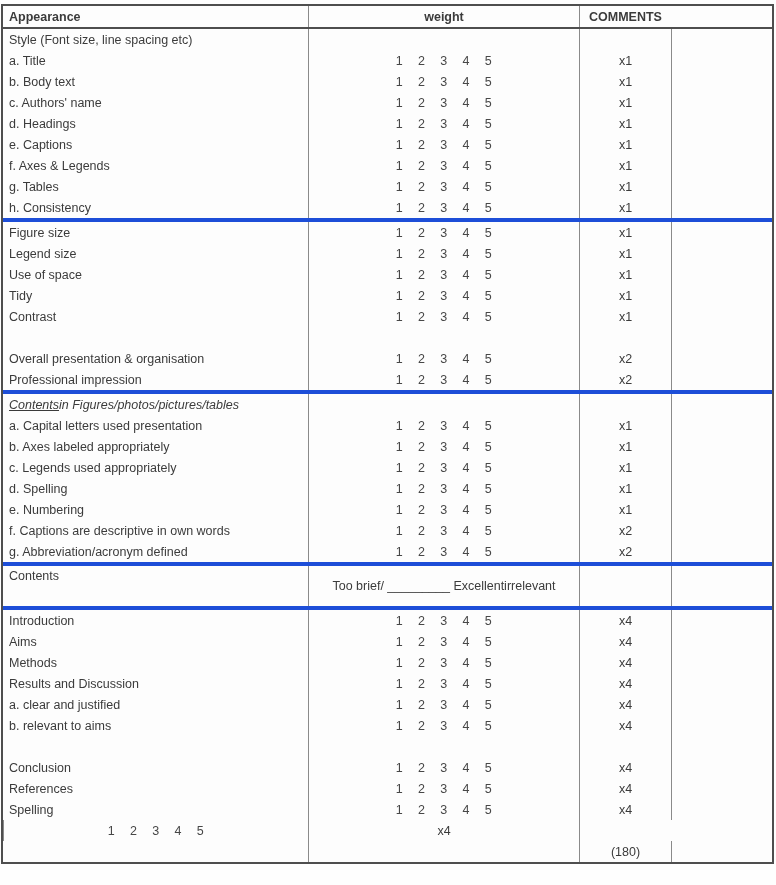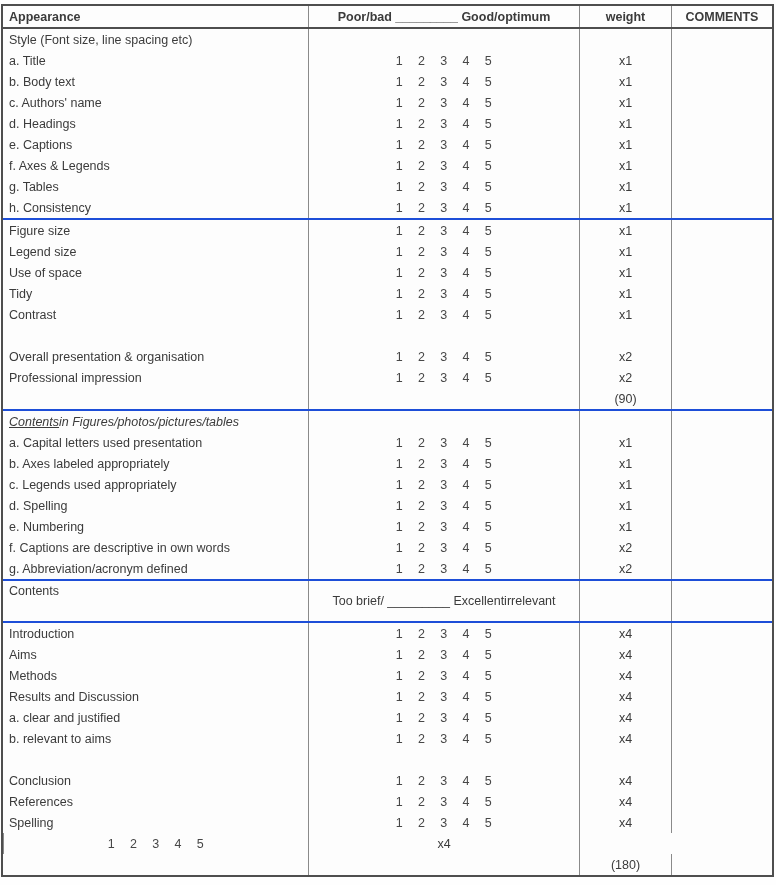--- a/index.html
+++ b/index.html
@@ -22,21 +22,21 @@
   .row {
     display: grid;
     grid-template-columns: 305px 271px 92px 101px;
     height: 21px;
   }
   .row.tall { height: 40px; }
   .row.header {
     border-bottom: 2px solid #4e4e4e;
     font-weight: bold;
   }
-  .row.section-top { border-top: 2px solid #1d4ed8; }
+  .row.section-top { border-top: 4px solid #1d4ed8; }
   .cell {
     box-sizing: border-box;
     height: 100%;
     display: flex;
     align-items: center;
     overflow: hidden;
     white-space: nowrap;
   }
   .cell.label {
     padding: 0 4px 0 6px;
@@ -60,21 +60,20 @@
   .b { font-weight: normal; }
   .i { font-style: italic; }
   .u { text-decoration: underline; }
 </style>
 </head>
 <body>
 
 <div class="sheet">
   <div class="row header">
     <div class="cell label">Appearance</div>
-    <div class="cell rating">Poor/bad _________ Good/optimum</div>
     <div class="cell weight">weight</div>
     <div class="cell comments">COMMENTS</div>
   </div>
   <div id="rows-container">
   <div class="row">
     <div class="cell label b">Style (Font size, line spacing etc)</div>
     <div class="cell rating"></div>
     <div class="cell weight"></div>
     <div class="cell comments"></div>
   </div>
@@ -184,26 +183,20 @@
     <div class="cell comments"></div>
   </div>
 
   <div class="row">
     <div class="cell label b">Professional impression</div>
     <div class="cell rating digits">1 2 3 4 5</div>
     <div class="cell weight">x2</div>
     <div class="cell comments"></div>
   </div>
 
-  <div class="row">
-    <div class="cell label"></div>
-    <div class="cell rating"></div>
-    <div class="cell weight">(90)</div>
-    <div class="cell comments"></div>
-  </div>
 
   <div class="row section-top">
     <div class="cell label b i"><span class="u">Contents</span> in Figures/photos/pictures/tables</div>
     <div class="cell rating"></div>
     <div class="cell weight"></div>
     <div class="cell comments"></div>
   </div>
 
   <div class="row">
     <div class="cell label">a. Capital letters used presentation</div>

